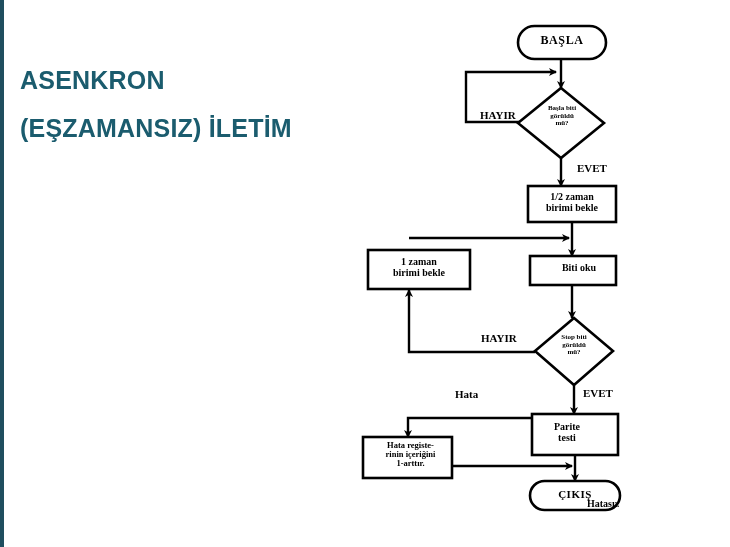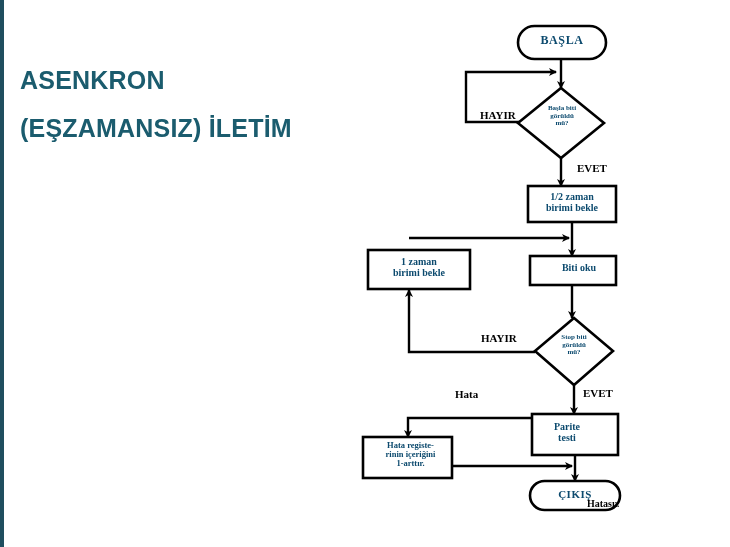--- a/index.html
+++ b/index.html
@@ -59,21 +59,21 @@
     top: 390px;
     font-size: 23px;
     font-weight: bold;
     color: #d9d9d9;
     letter-spacing: 1.2px;
     font-family: "Liberation Sans", sans-serif;
     white-space: nowrap;
   }
   .node-text {
     position: absolute;
-    color: #0c4a6e;
+    color: #000000;
     font-family: "Liberation Serif", serif;
     font-weight: bold;
     text-align: center;
     white-space: pre-line;
     line-height: 1.08;
     pointer-events: none;
   }
   .edge-label {
     position: absolute;
     color: #000000;

